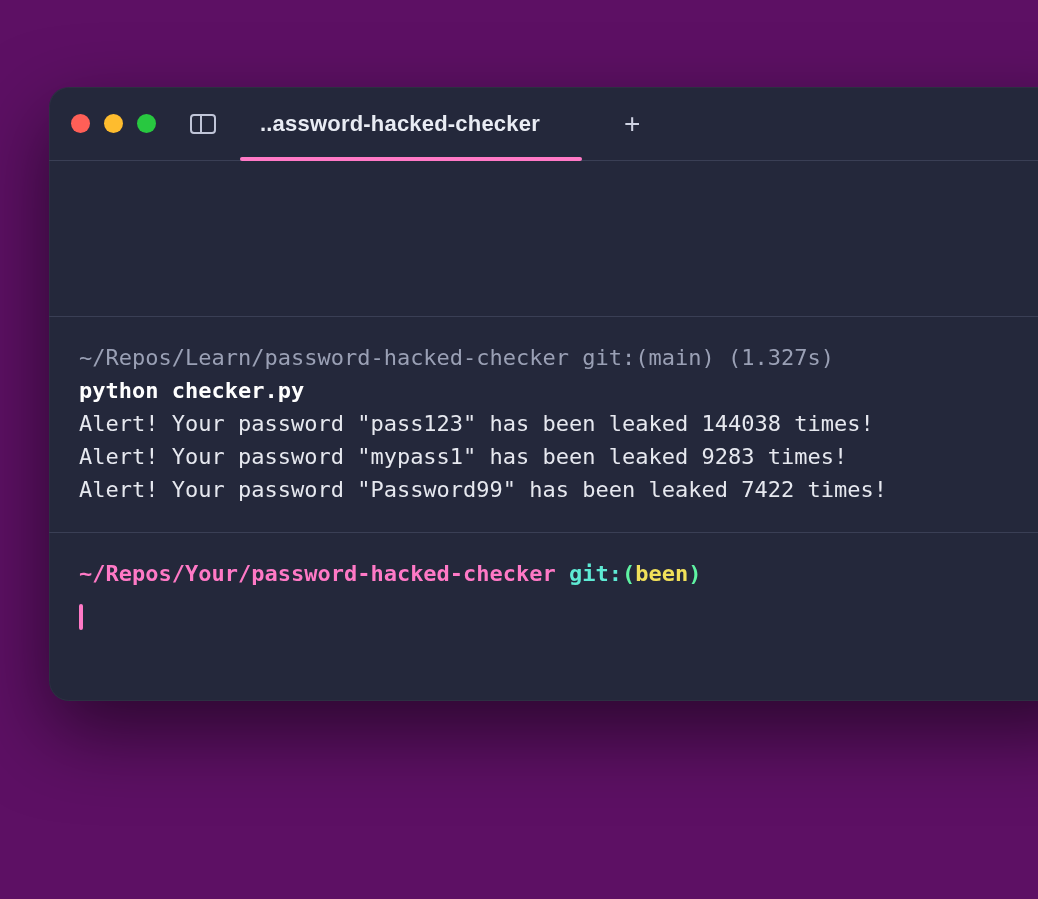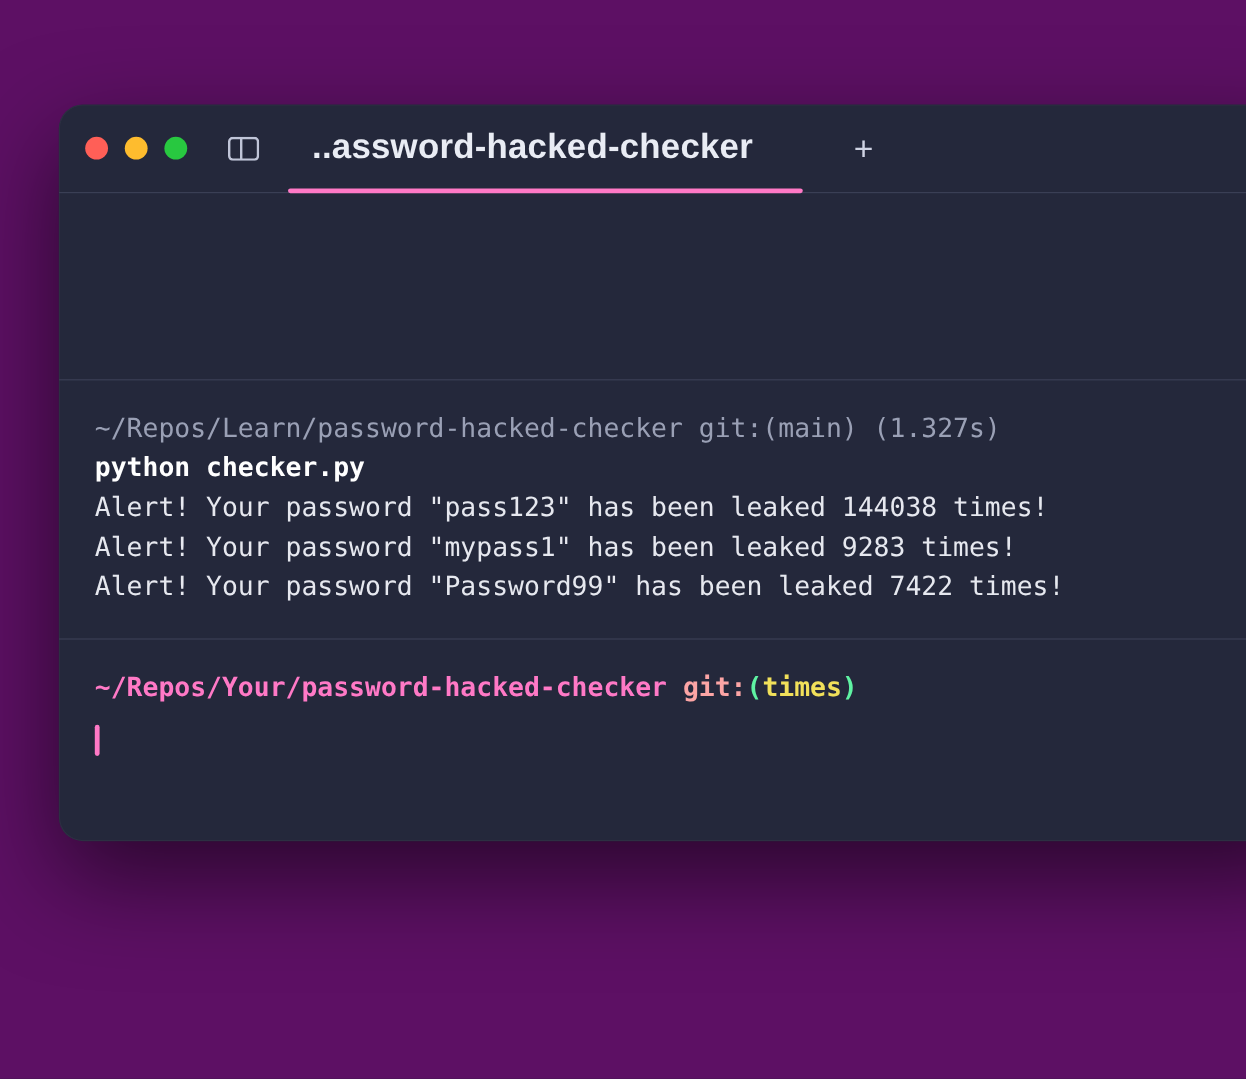--- a/index.html
+++ b/index.html
@@ -44,21 +44,21 @@
   .split-icon svg { display:block; }
   .tab {
     position: relative;
     margin-left: 36px;
     height: 100%;
     display: flex;
     align-items: center;
     padding: 0 30px 0 8px;
     color: #e9ecf4;
     font-family: -apple-system, "Helvetica Neue", Arial, sans-serif;
-    font-size: 29px;
+    font-size: 22px;
     font-weight: 600;
     letter-spacing: .2px;
   }
   .tab-underline {
     position: absolute;
     left: -12px; right: -12px; bottom: -1px;
     height: 4px;
     background: #ff79c6;
     border-radius: 2px;
   }
@@ -89,21 +89,21 @@
     background: #3a3f55;
     margin: 26px 0 0 0;
   }
   .prompt2 {
     padding: 24px 0 0 30px;
     font-size: 22px;
     line-height: 1.5;
     white-space: nowrap;
   }
   .path  { color: #ff79c6; font-weight: 700; }
-  .git   { color: #fca5a5; font-weight: 700; }
+  .git   { color: #5eead4; font-weight: 700; }
   .paren { color: #5ff3a3; font-weight: 700; }
   .branch{ color: #f1e05a; font-weight: 700; }
   .cursor {
     display: inline-block;
     width: 4px; height: 26px;
     background: #ff79c6;
     margin: 14px 0 0 30px;
     border-radius: 2px;
     animation: blink 1.1s step-end infinite;
   }
@@ -141,17 +141,17 @@
     <div>Alert! Your password "pass123" has been leaked 144038 times!</div>
     <div>Alert! Your password "mypass1" has been leaked 9283 times!</div>
     <div>Alert! Your password "Password99" has been leaked 7422 times!</div>
   </div>
 
   <div class="sep"></div>
 
   <div class="prompt2">
     <span class="path">~/Repos/Your/password-hacked-checker</span>
     <span> </span>
-    <span class="git">git:</span><span class="paren">(</span><span class="branch">times</span><span class="paren">)</span>
+    <span class="git">git:</span><span class="paren">(</span><span class="branch">been</span><span class="paren">)</span>
   </div>
   <span class="cursor"></span>
 
 </div>
 
 </body></html>

